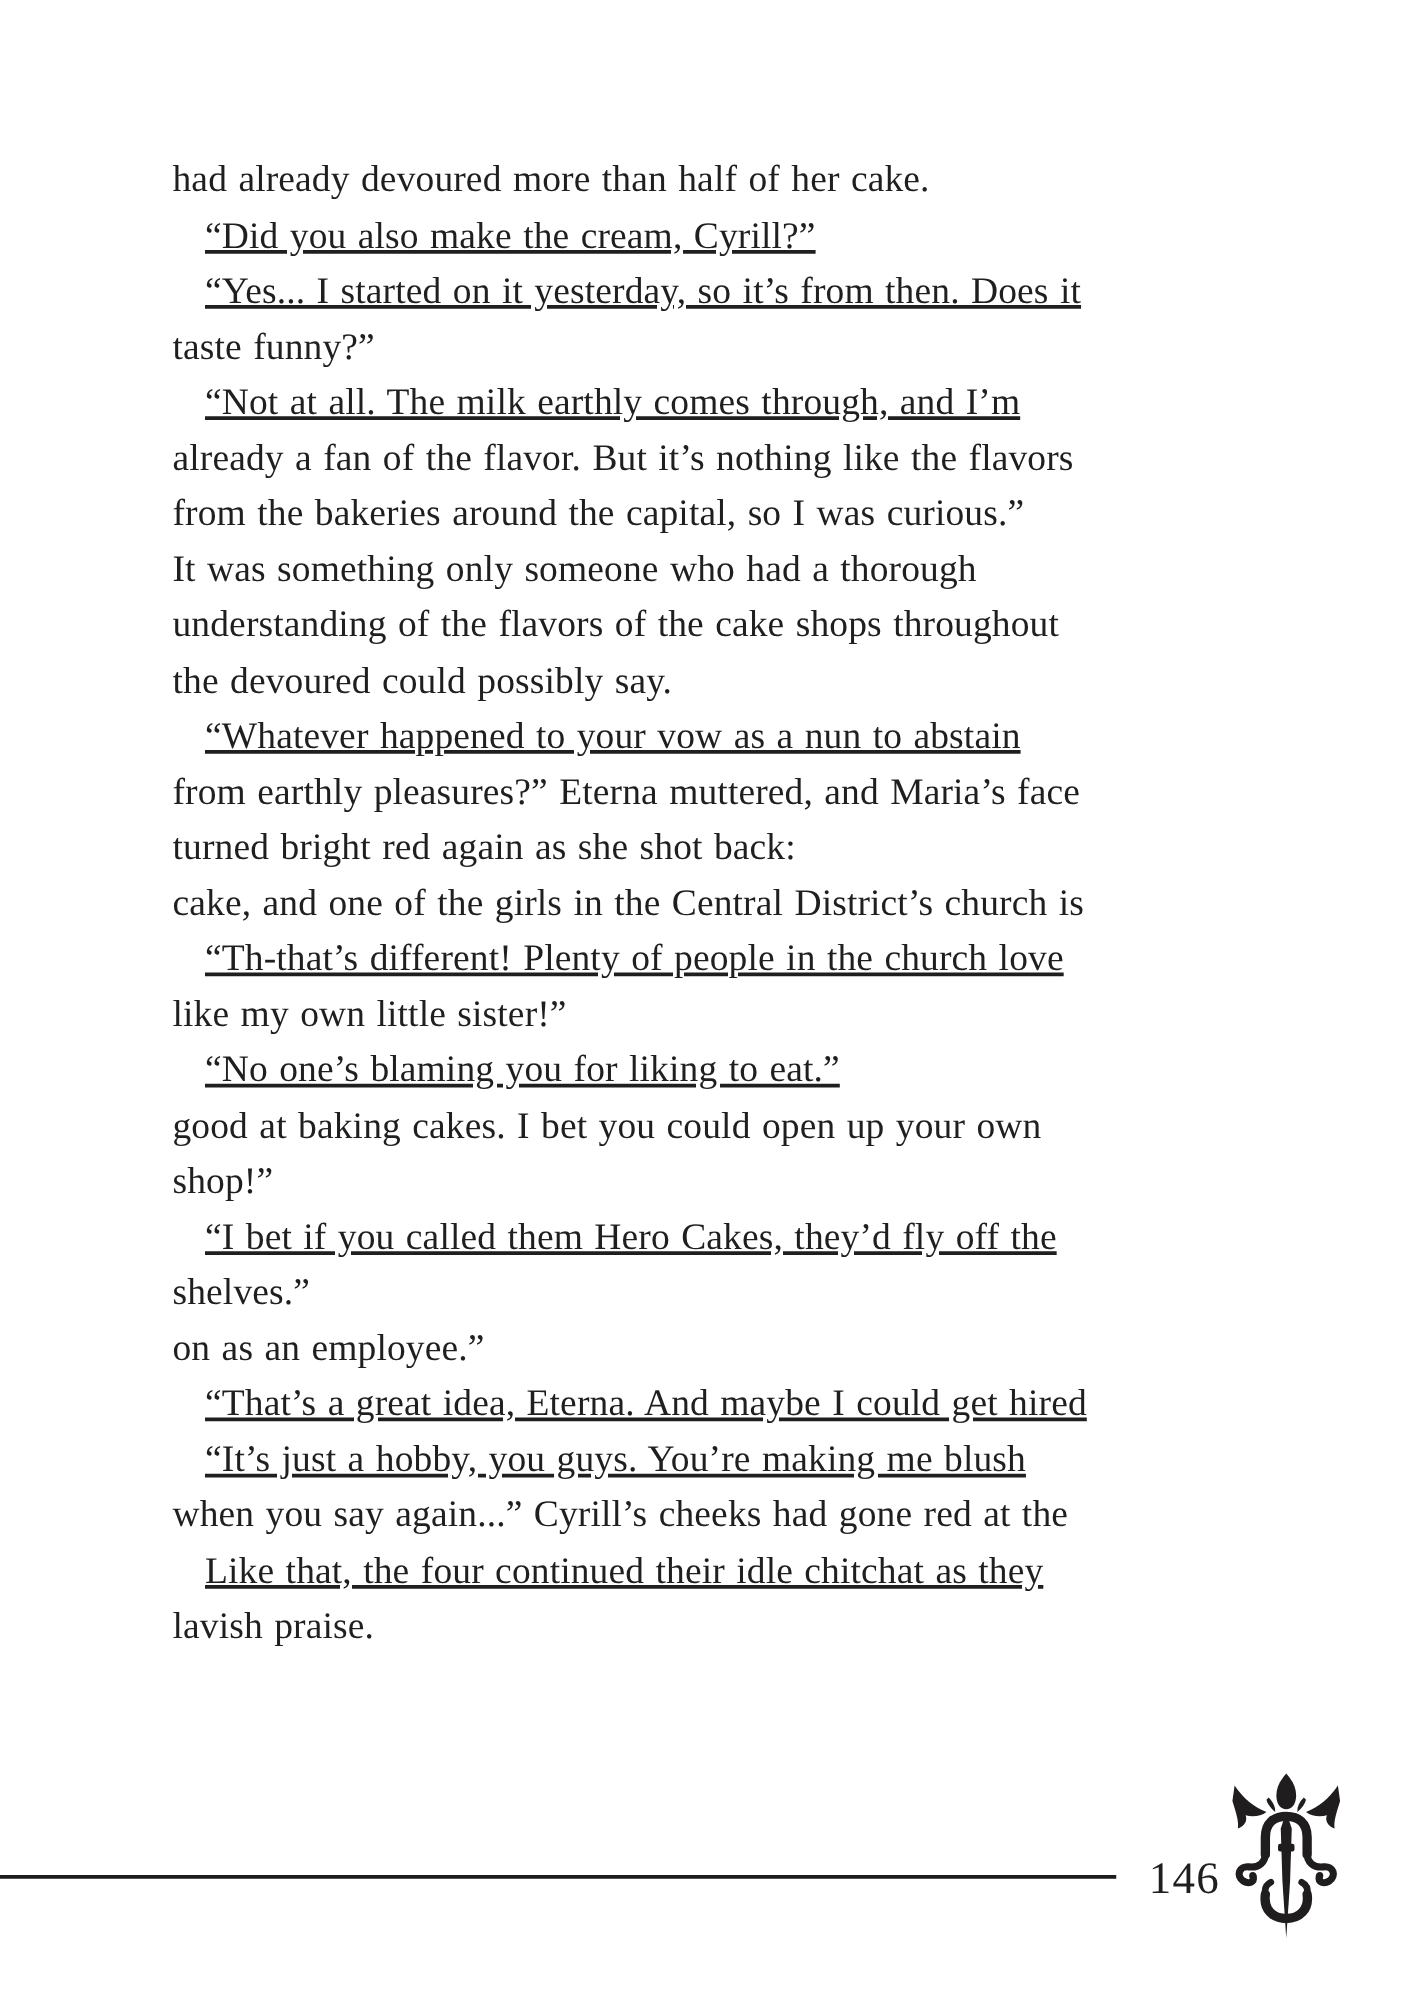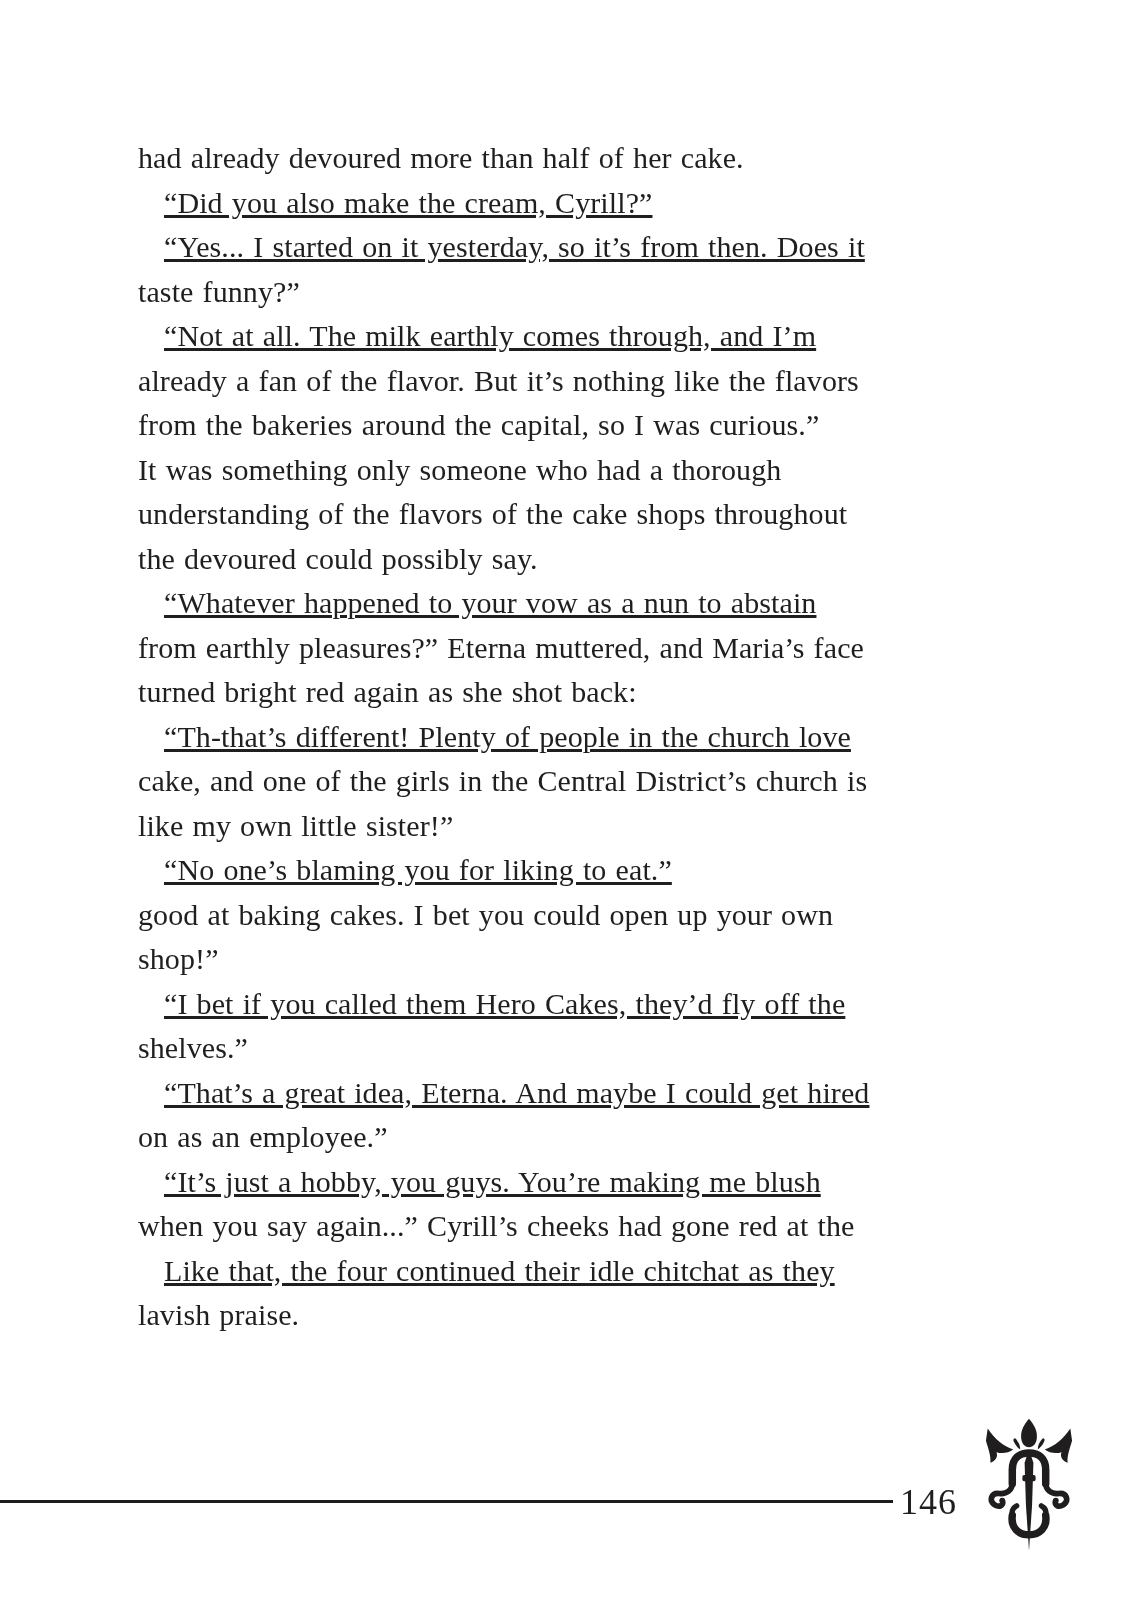--- a/index.html
+++ b/index.html
@@ -15,21 +15,21 @@
   }
   .page {
     position: relative;
     width: 1123px;
     height: 1600px;
     background: #ffffff;
   }
   .text-block {
     position: absolute;
     left: 138px;
-    top: 136px;
+    top: 122px;
     width: 870px;
     color: #1f1f1f;
   }
   .text-line {
     font-size: 30px;
     line-height: 44.5px;
     white-space: nowrap;
     letter-spacing: 0.1px;
     word-spacing: 1.5px;
   }
@@ -45,20 +45,21 @@
     height: 3px;
     background: #1c1c1c;
   }
   .page-number {
     position: absolute;
     left: 900px;
     top: 1483px;
     width: 76px;
     font-size: 36px;
     line-height: 38px;
+    text-align: right;
     color: #1f1f1f;
     letter-spacing: 1px;
   }
   .emblem {
     position: absolute;
     left: 985px;
     top: 1417px;
     width: 88px;
     height: 138px;
   }
@@ -80,30 +81,30 @@
       <div class="text-line">taste funny?”</div>
       <div class="text-line indent">“Not at all. The milk earthly comes through, and I’m</div>
       <div class="text-line">already a fan of the flavor. But it’s nothing like the flavors</div>
       <div class="text-line">from the bakeries around the capital, so I was curious.”</div>
       <div class="text-line">It was something only someone who had a thorough</div>
       <div class="text-line">understanding of the flavors of the cake shops throughout</div>
       <div class="text-line">the devoured could possibly say.</div>
       <div class="text-line indent">“Whatever happened to your vow as a nun to abstain</div>
       <div class="text-line">from earthly pleasures?” Eterna muttered, and Maria’s face</div>
       <div class="text-line">turned bright red again as she shot back:</div>
+      <div class="text-line">cake, and one of the girls in the Central District’s church is</div>
       <div class="text-line indent">“Th-that’s different! Plenty of people in the church love</div>
-      <div class="text-line">cake, and one of the girls in the Central District’s church is</div>
       <div class="text-line">like my own little sister!”</div>
       <div class="text-line indent">“No one’s blaming you for liking to eat.”</div>
       <div class="text-line">good at baking cakes. I bet you could open up your own</div>
       <div class="text-line">shop!”</div>
       <div class="text-line indent">“I bet if you called them Hero Cakes, they’d fly off the</div>
       <div class="text-line">shelves.”</div>
+      <div class="text-line">on as an employee.”</div>
       <div class="text-line indent">“That’s a great idea, Eterna. And maybe I could get hired</div>
-      <div class="text-line">on as an employee.”</div>
       <div class="text-line indent">“It’s just a hobby, you guys. You’re making me blush</div>
       <div class="text-line">when you say again...” Cyrill’s cheeks had gone red at the</div>
       <div class="text-line indent">Like that, the four continued their idle chitchat as they</div>
       <div class="text-line">lavish praise.</div>
     </div>
 
   <div class="footer-rule"></div>
 
   <div class="page-number">146</div>
 

